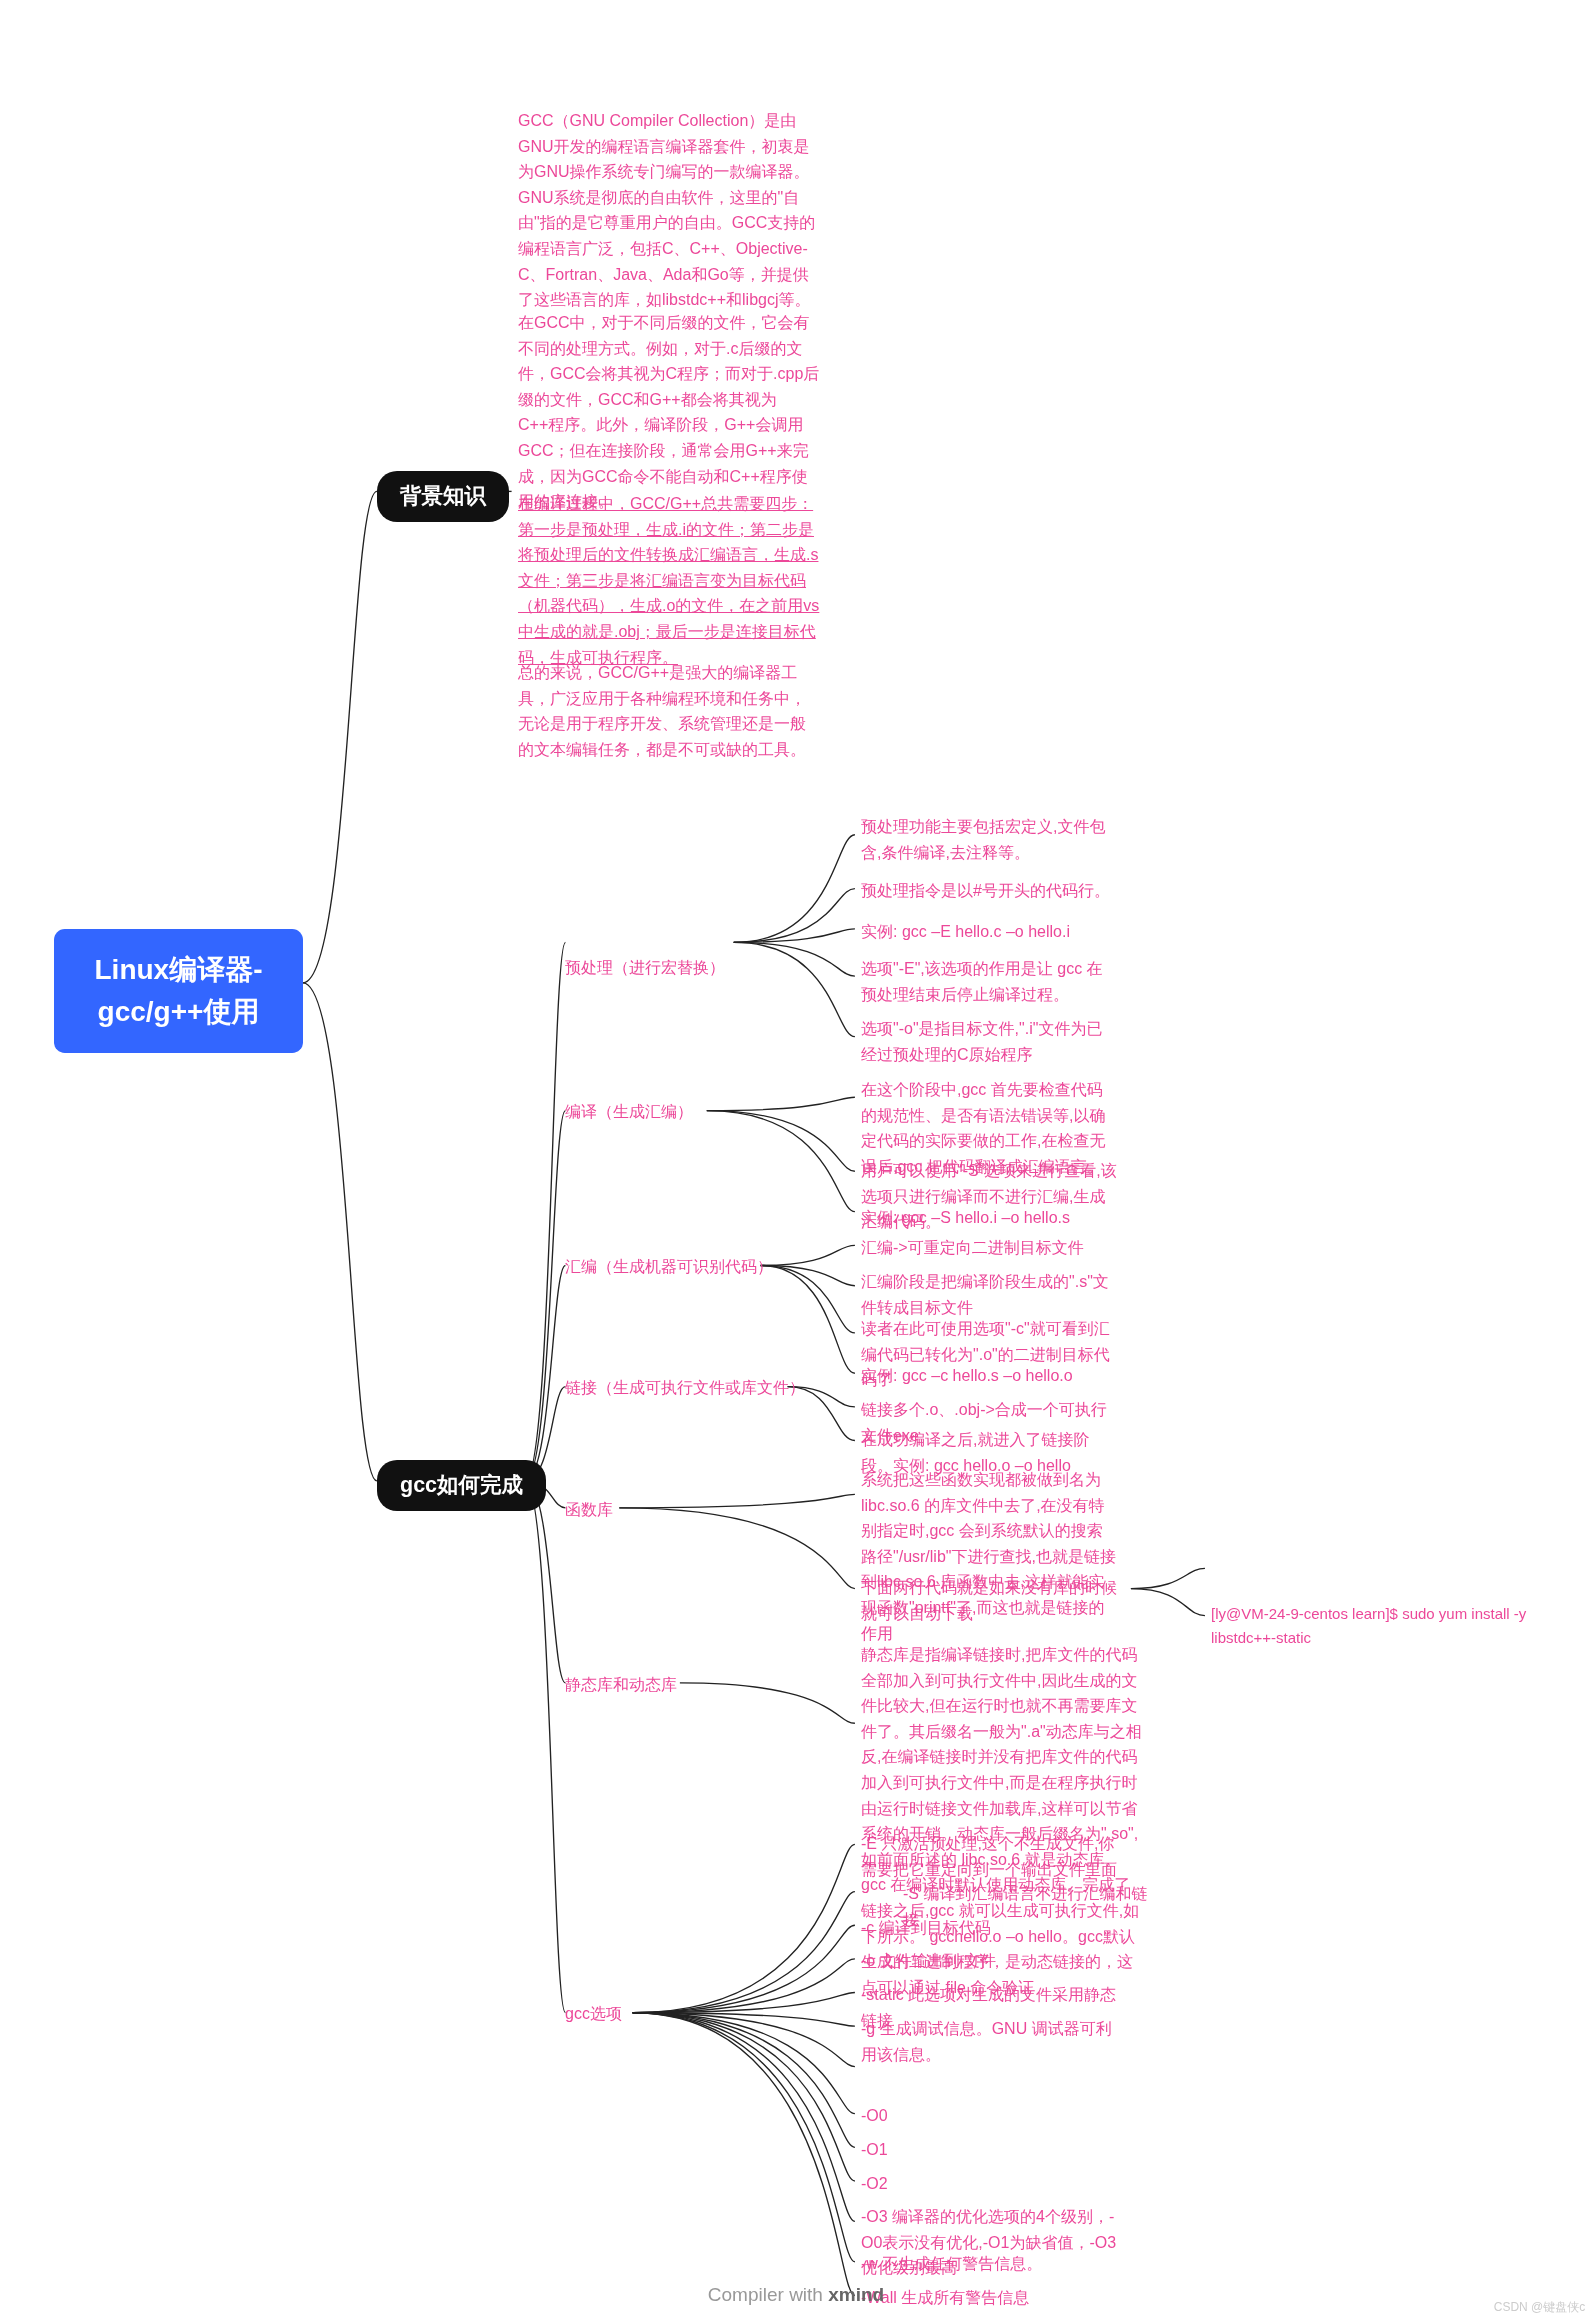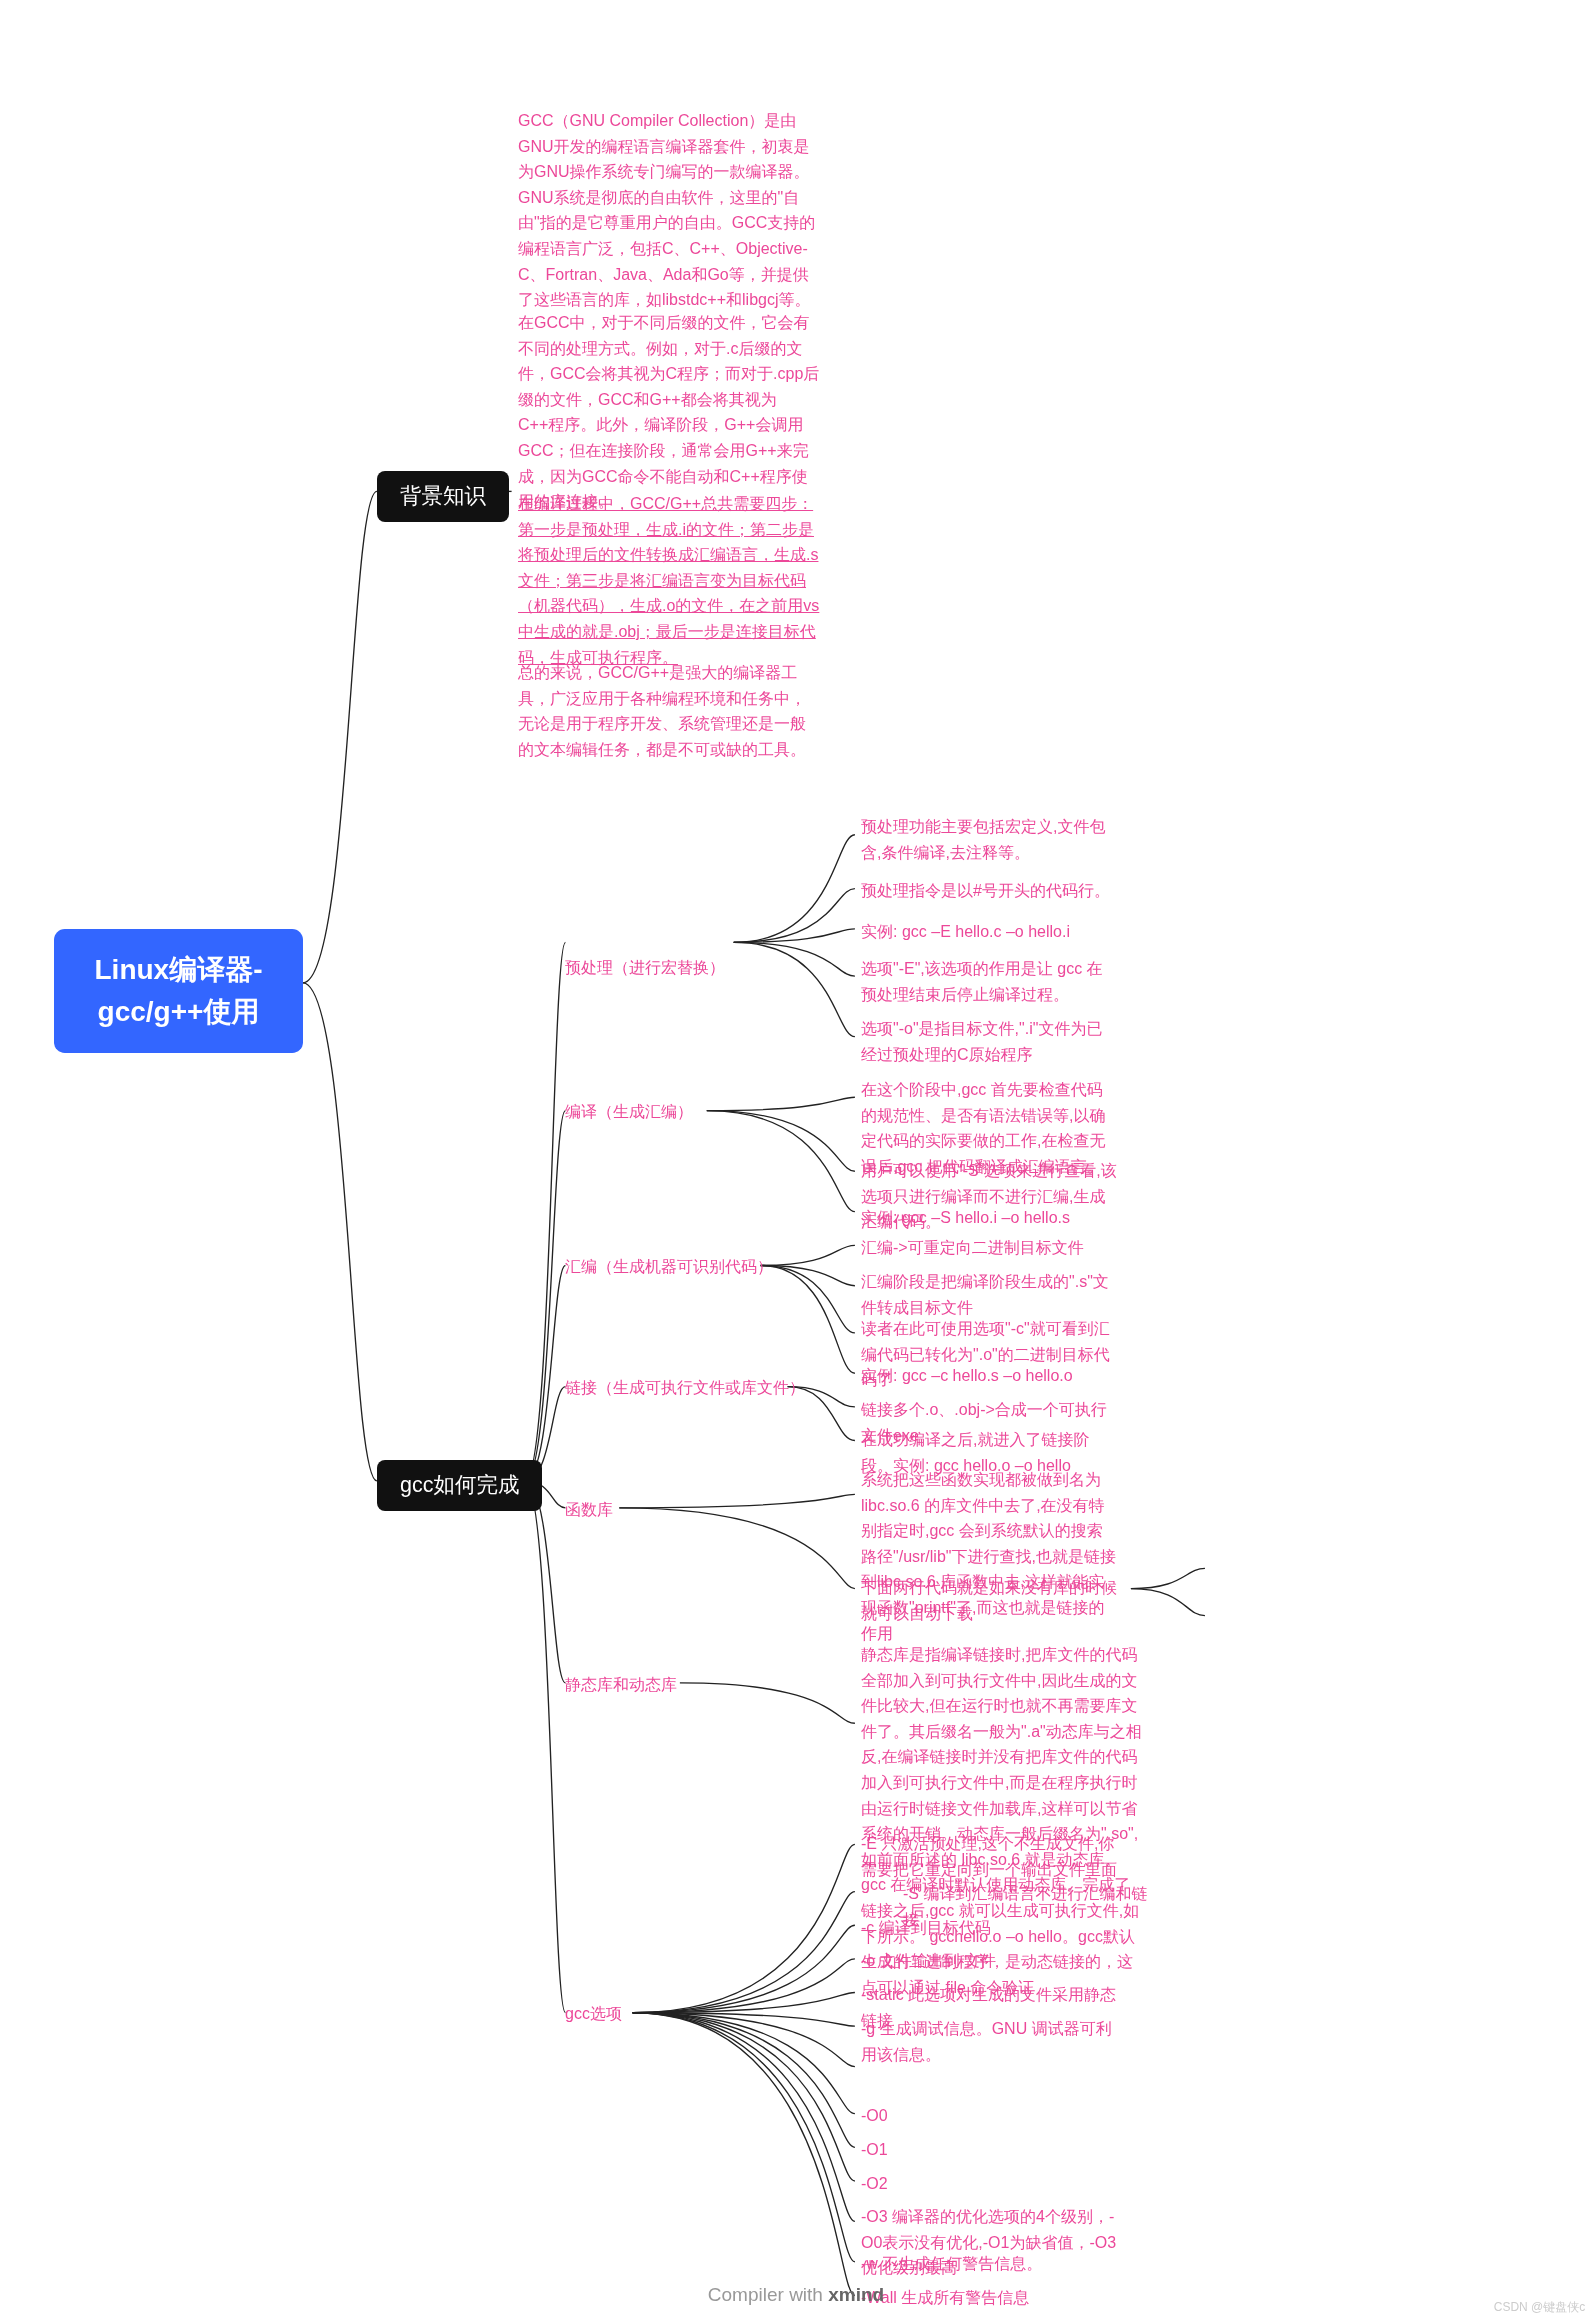--- a/index.html
+++ b/index.html
@@ -37,24 +37,24 @@
     font-weight: 700;
     font-size: 28px;
     padding: 20px 27px;
     border-radius: 10.8px;
     text-align: center;
     width: 249px;
   }
   .topic {
     background: #111;
     color: #fff;
-    font-weight: 400;
+    font-weight: 700;
     font-size: 21.5px;
     padding: 9.4px 23px;
-    border-radius: 8px;
+    border-radius: 20px;
     white-space: nowrap;
   }
   .sub {
     font-size: 16px;
     white-space: nowrap;
   }
   .para {
     font-size: 16px;
     width: 303px;
     line-height: 1.6;
@@ -179,20 +179,21 @@
 <div class="node para-narrow" style="left:861px; top:1235px;">汇编-&gt;可重定向二进制目标文件</div>
 <div class="node para-narrow" style="left:861px; top:1269px;">汇编阶段是把编译阶段生成的".s"文件转成目标文件</div>
 <div class="node para-narrow" style="left:861px; top:1316px;">读者在此可使用选项"-c"就可看到汇编代码已转化为".o"的二进制目标代码了</div>
 <div class="node para-narrow" style="left:861px; top:1363px;">实例: gcc –c hello.s –o hello.o</div>
 
 <div class="node para-narrow" style="left:861px; top:1397px;">链接多个.o、.obj-&gt;合成一个可执行文件exe</div>
 <div class="node para-narrow" style="left:861px; top:1427px;">在成功编译之后,就进入了链接阶段。实例: gcc hello.o –o hello</div>
 
 <div class="node para-narrow" style="left:861px; top:1467px;">系统把这些函数实现都被做到名为 libc.so.6 的库文件中去了,在没有特别指定时,gcc 会到系统默认的搜索路径"/usr/lib"下进行查找,也就是链接到libc.so.6 库函数中去,这样就能实现函数"printf"了,而这也就是链接的作用</div>
 <div class="node para-narrow" style="left:861px; top:1575px;">下面两行代码就是如果没有库的时候就可以自动下载</div>
+<div class="node para-wide" style="left:1211px; top:1602px;">[ly@VM-24-9-centos learn]$ sudo yum install -y libstdc++-static</div>
 
 <div class="node para-narrow" style="left:861px; top:1642px; width:283px;">静态库是指编译链接时,把库文件的代码全部加入到可执行文件中,因此生成的文件比较大,但在运行时也就不再需要库文件了。其后缀名一般为".a"动态库与之相反,在编译链接时并没有把库文件的代码加入到可执行文件中,而是在程序执行时由运行时链接文件加载库,这样可以节省系统的开销。动态库一般后缀名为".so",如前面所述的 libc.so.6 就是动态库。gcc 在编译时默认使用动态库。完成了链接之后,gcc 就可以生成可执行文件,如下所示。 gcchello.o –o hello。gcc默认生成的二进制程序，是动态链接的，这点可以通过 file 命令验证</div>
 
 <div class="node para-narrow" style="left:861px; top:1831px;">-E 只激活预处理,这个不生成文件,你需要把它重定向到一个输出文件里面</div>
 <div class="node para-narrow" style="left:903px; top:1881px;">-S 编译到汇编语言不进行汇编和链接</div>
 <div class="node para-narrow" style="left:861px; top:1915px;">-c 编译到目标代码</div>
 <div class="node para-narrow" style="left:861px; top:1948px;">-o 文件输出到 文件</div>
 <div class="node para-narrow" style="left:861px; top:1982px;">-static 此选项对生成的文件采用静态链接</div>
 <div class="node para-narrow" style="left:861px; top:2016px;">-g 生成调试信息。GNU 调试器可利用该信息。</div>
 <div class="node para-narrow" style="left:861px; top:2103px;">-O0</div>

